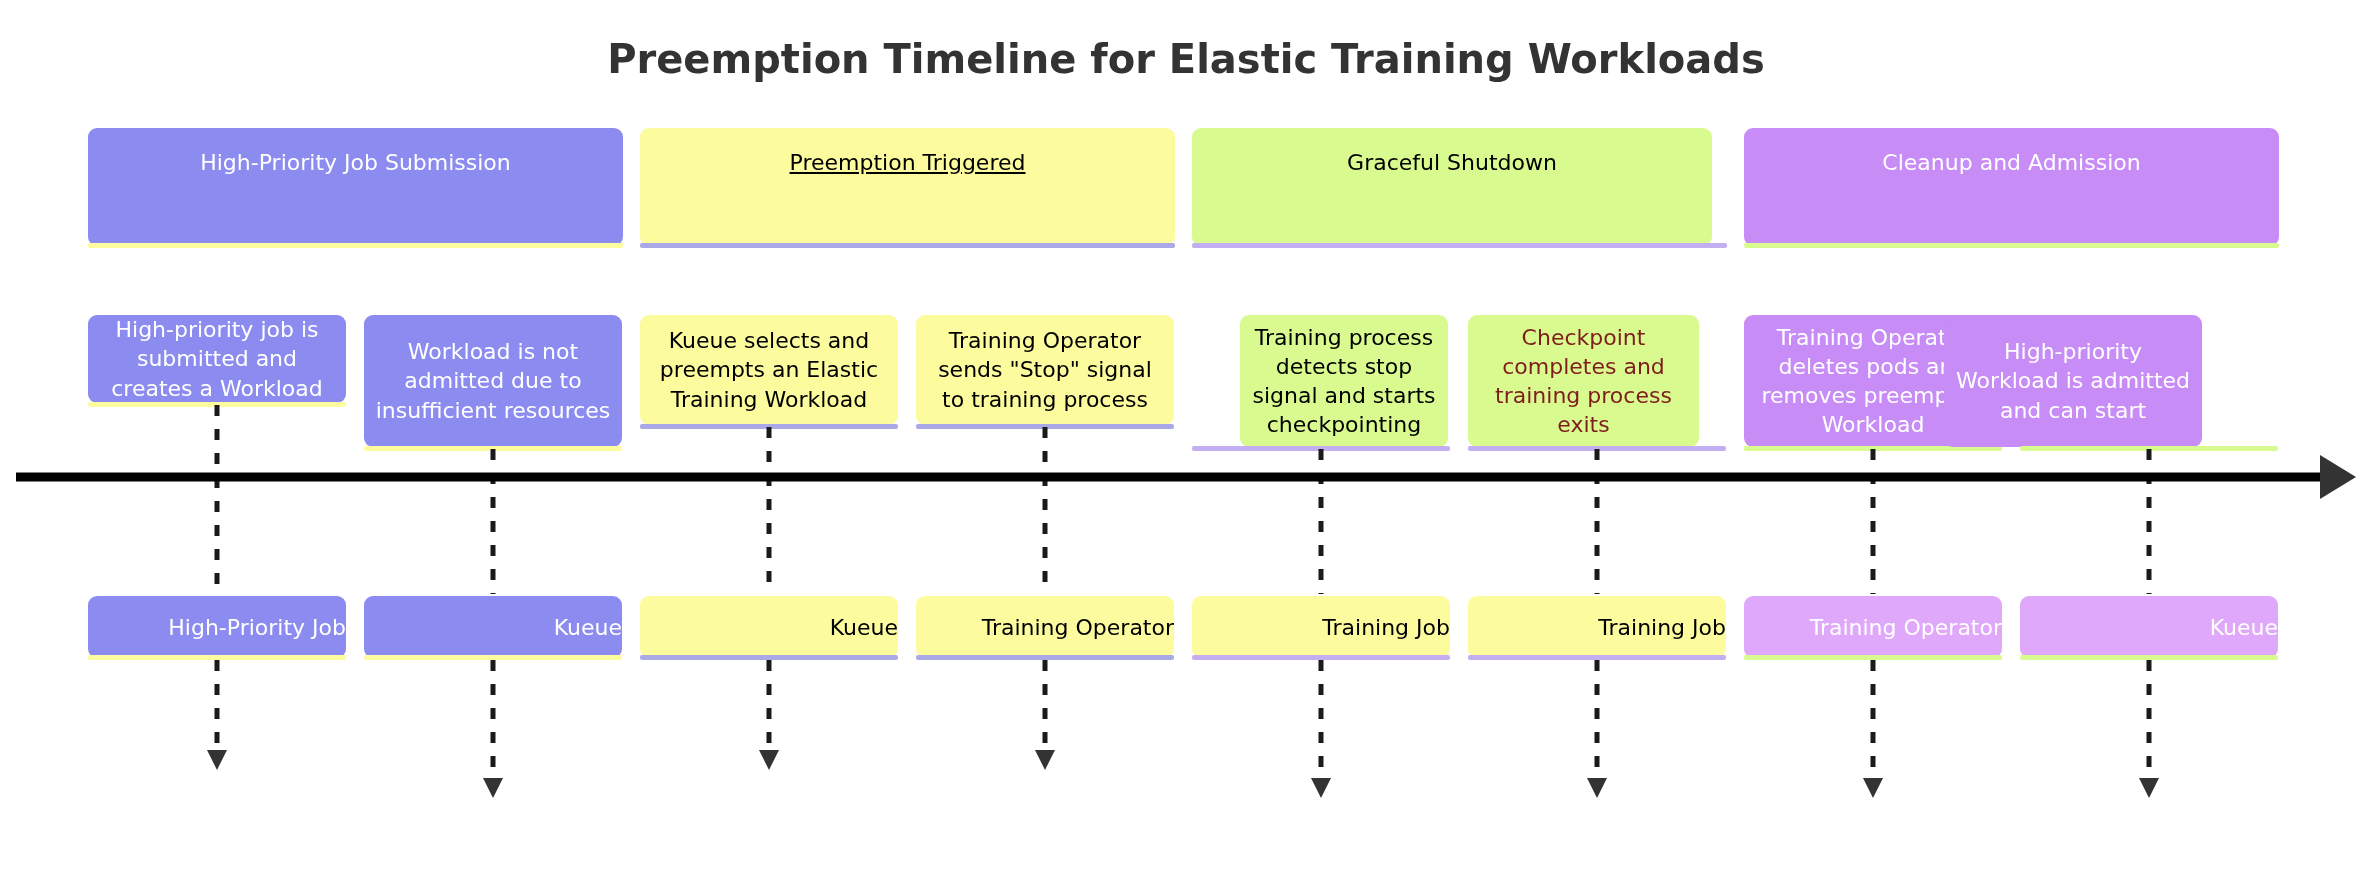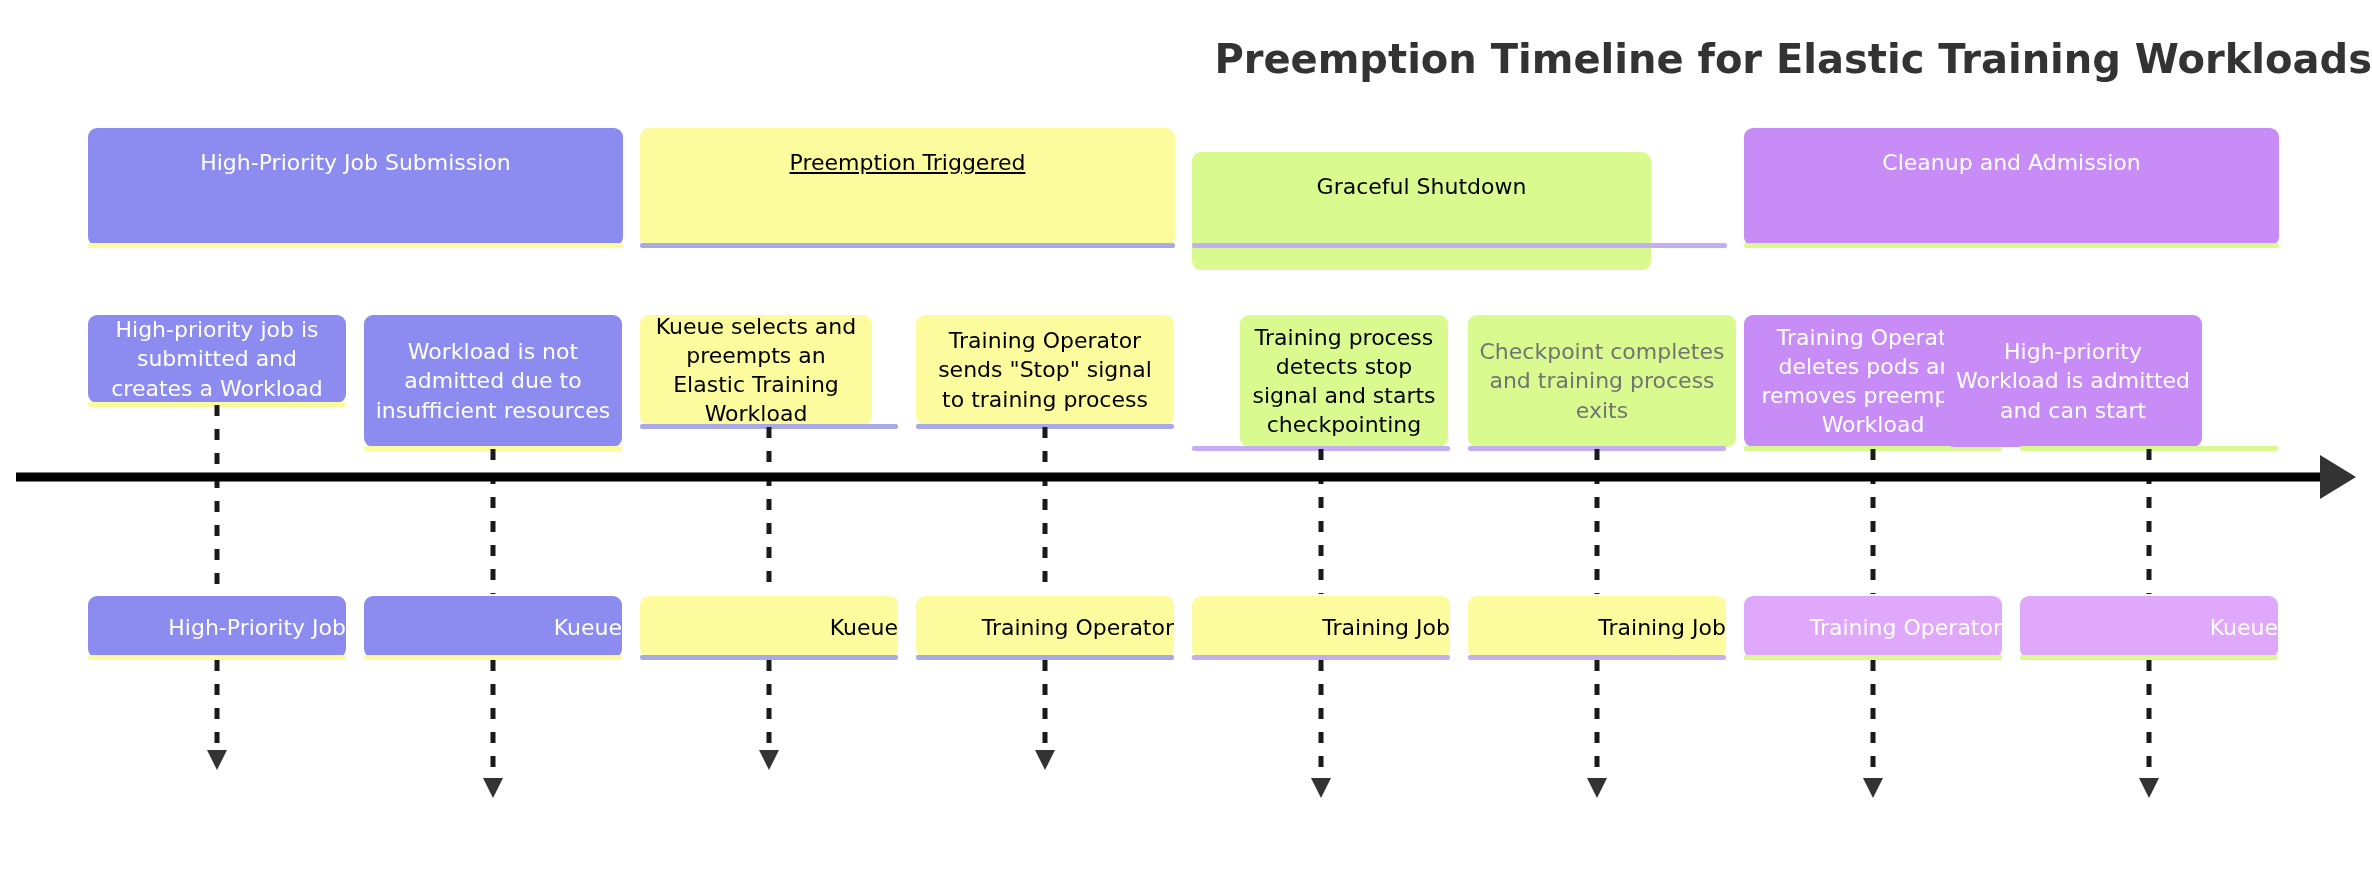--- a/index.html
+++ b/index.html
@@ -20,21 +20,21 @@
     height: 882px;
     background: #ffffff;
   }
 
   
   .title {
     position: absolute;
     left: 0;
     top: 36px;
     width: 2372px;
-    text-align: right;
+    text-align: center;
     font-size: 40px;
     font-weight: bold;
     color: #333333;
     letter-spacing: 0px;
     white-space: nowrap;
   }
 
   
   .section-band {
     position: absolute;
@@ -119,51 +119,51 @@
 
   <div id="sections-layer">
       <div class="section-band" style="left: 88px; width: 535px; background: rgb(140, 140, 240); padding-left: 36px;">
         <div class="band-label" style="color: rgb(255, 255, 255);">High-Priority Job Submission</div>
       </div>
       <div class="band-shadow" style="left: 88px; width: 535px; background: rgb(252, 252, 158);"></div>
       <div class="section-band" style="left: 640px; width: 535px; background: rgb(252, 252, 158);">
         <div class="band-label" style="color: rgb(0, 0, 0); text-decoration: underline;">Preemption Triggered</div>
       </div>
       <div class="band-shadow" style="left: 640px; width: 535px; background: rgb(169, 169, 232);"></div>
-      <div class="section-band" style="left: 1192px; width: 459px; background: rgb(217, 250, 143); margin-top: 24px;">
+      <div class="section-band" style="left: 1192px; width: 520px; background: rgb(217, 250, 143);">
         <div class="band-label" style="color: rgb(0, 0, 0);">Graceful Shutdown</div>
       </div>
       <div class="band-shadow" style="left: 1192px; width: 535px; background: rgb(194, 174, 240);"></div>
       <div class="section-band" style="left: 1744px; width: 535px; background: rgb(199, 140, 245);">
         <div class="band-label" style="color: rgb(255, 255, 255);">Cleanup and Admission</div>
       </div>
       <div class="band-shadow" style="left: 1744px; width: 535px; background: rgb(217, 250, 143);"></div>
     </div>
   <div id="events-layer">
       <div class="event-box" style="left: 88px; width: 258px; top: 315px; height: 88px; background: rgb(140, 140, 240); color: rgb(255, 255, 255);">
         <span>High-priority job is submitted and creates a Workload</span>
       </div>
       <div class="event-shadow" style="left: 88px; width: 258px; top: 402px; background: rgb(252, 252, 158);"></div>
       <div class="event-box" style="left: 364px; width: 258px; top: 315px; height: 132px; background: rgb(140, 140, 240); color: rgb(255, 255, 255);">
         <span>Workload is not admitted due to insufficient resources</span>
       </div>
       <div class="event-shadow" style="left: 364px; width: 258px; top: 446px; background: rgb(252, 252, 158);"></div>
-      <div class="event-box" style="left: 640px; width: 232px; top: 315px; height: 110px; background: rgb(252, 252, 158); color: rgb(0, 0, 0);">
+      <div class="event-box" style="left: 640px; width: 258px; top: 315px; height: 110px; background: rgb(252, 252, 158); color: rgb(0, 0, 0);">
         <span>Kueue selects and preempts an Elastic Training Workload</span>
       </div>
       <div class="event-shadow" style="left: 640px; width: 258px; top: 424px; background: rgb(169, 169, 232);"></div>
       <div class="event-box" style="left: 916px; width: 258px; top: 315px; height: 110px; background: rgb(252, 252, 158); color: rgb(0, 0, 0);">
         <span>Training Operator sends "Stop" signal to training process</span>
       </div>
       <div class="event-shadow" style="left: 916px; width: 258px; top: 424px; background: rgb(169, 169, 232);"></div>
       <div class="event-box" style="left: 1192px; width: 208px; top: 315px; height: 132px; background: rgb(217, 250, 143); color: rgb(0, 0, 0); margin-left: 48px;">
         <span>Training process detects stop signal and starts checkpointing</span>
       </div>
       <div class="event-shadow" style="left: 1192px; width: 258px; top: 446px; background: rgb(194, 174, 240);"></div>
-      <div class="event-box" style="left: 1468px; width: 268px; top: 315px; height: 132px; background: rgb(217, 250, 143); color: #737373;">
+      <div class="event-box" style="left: 1468px; width: 231px; top: 315px; height: 132px; background: rgb(217, 250, 143); color: #7f1d1d;">
         <span>Checkpoint completes and training process exits</span>
       </div>
       <div class="event-shadow" style="left: 1468px; width: 258px; top: 446px; background: rgb(194, 174, 240);"></div>
       <div class="event-box" style="left: 1744px; width: 258px; top: 315px; height: 132px; background: rgb(199, 140, 245); color: rgb(255, 255, 255);">
         <span>Training Operator deletes pods and removes preempted Workload</span>
       </div>
       <div class="event-shadow" style="left: 1744px; width: 258px; top: 446px; background: rgb(217, 250, 143);"></div>
       <div class="event-box" style="left: 1944px; width: 258px; top: 315px; height: 132px; background: rgb(199, 140, 245); color: rgb(255, 255, 255);">
         <span>High-priority Workload is admitted and can start</span>
       </div>

